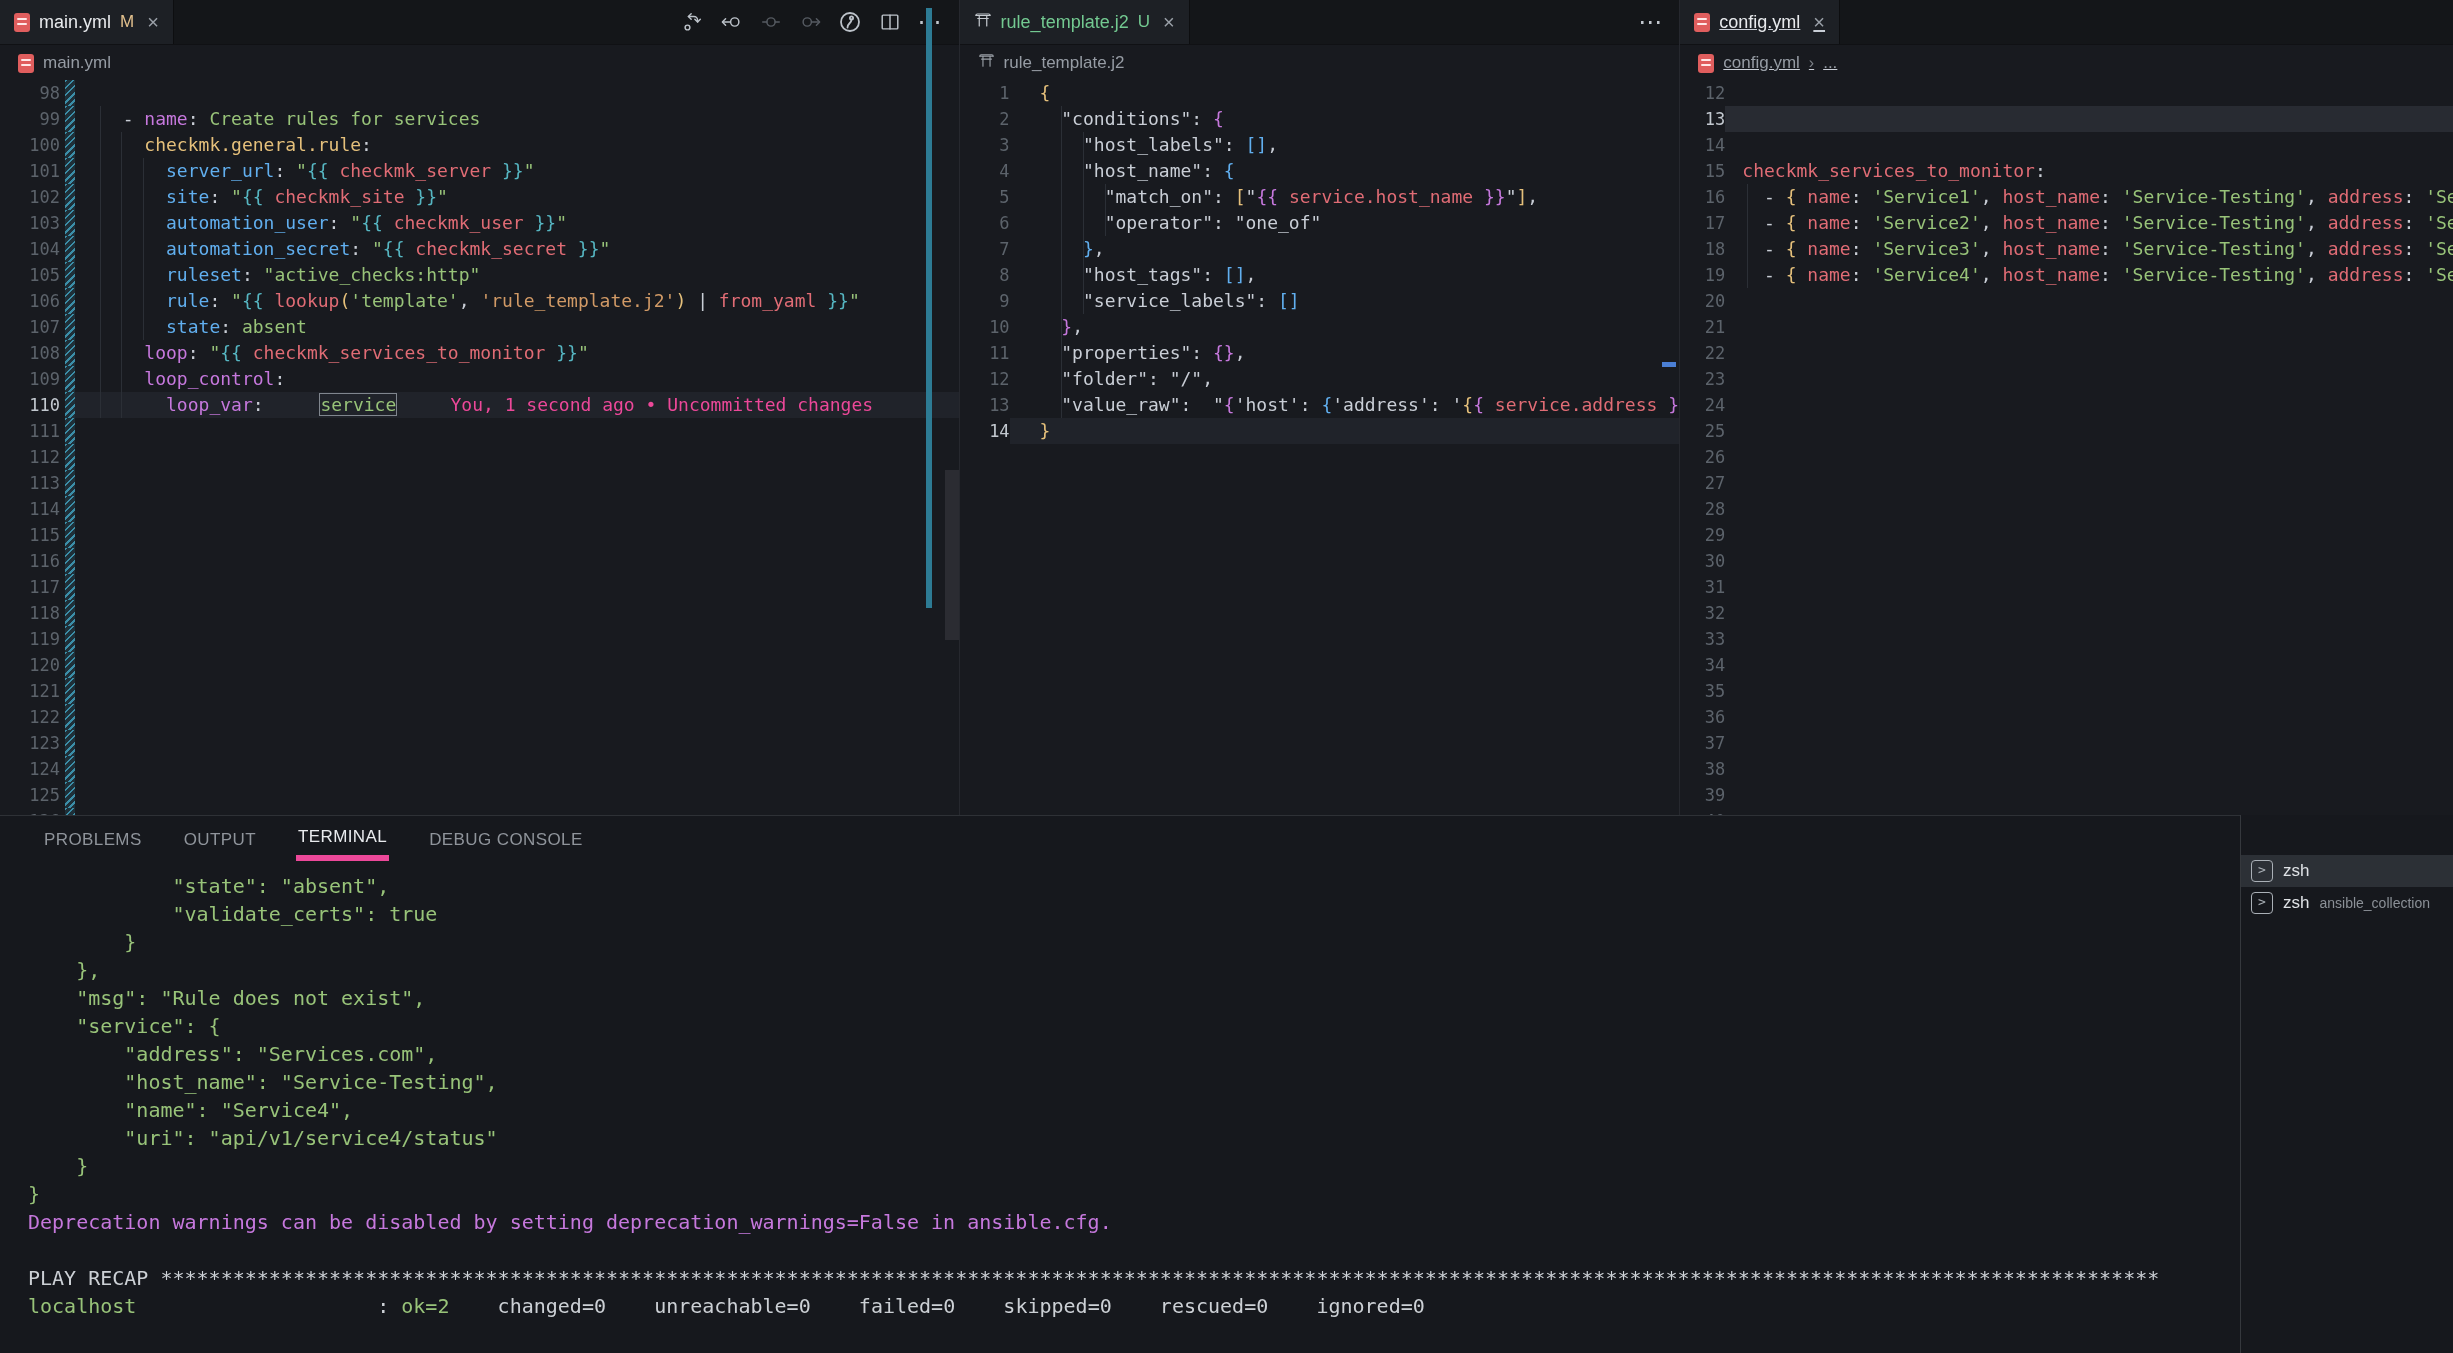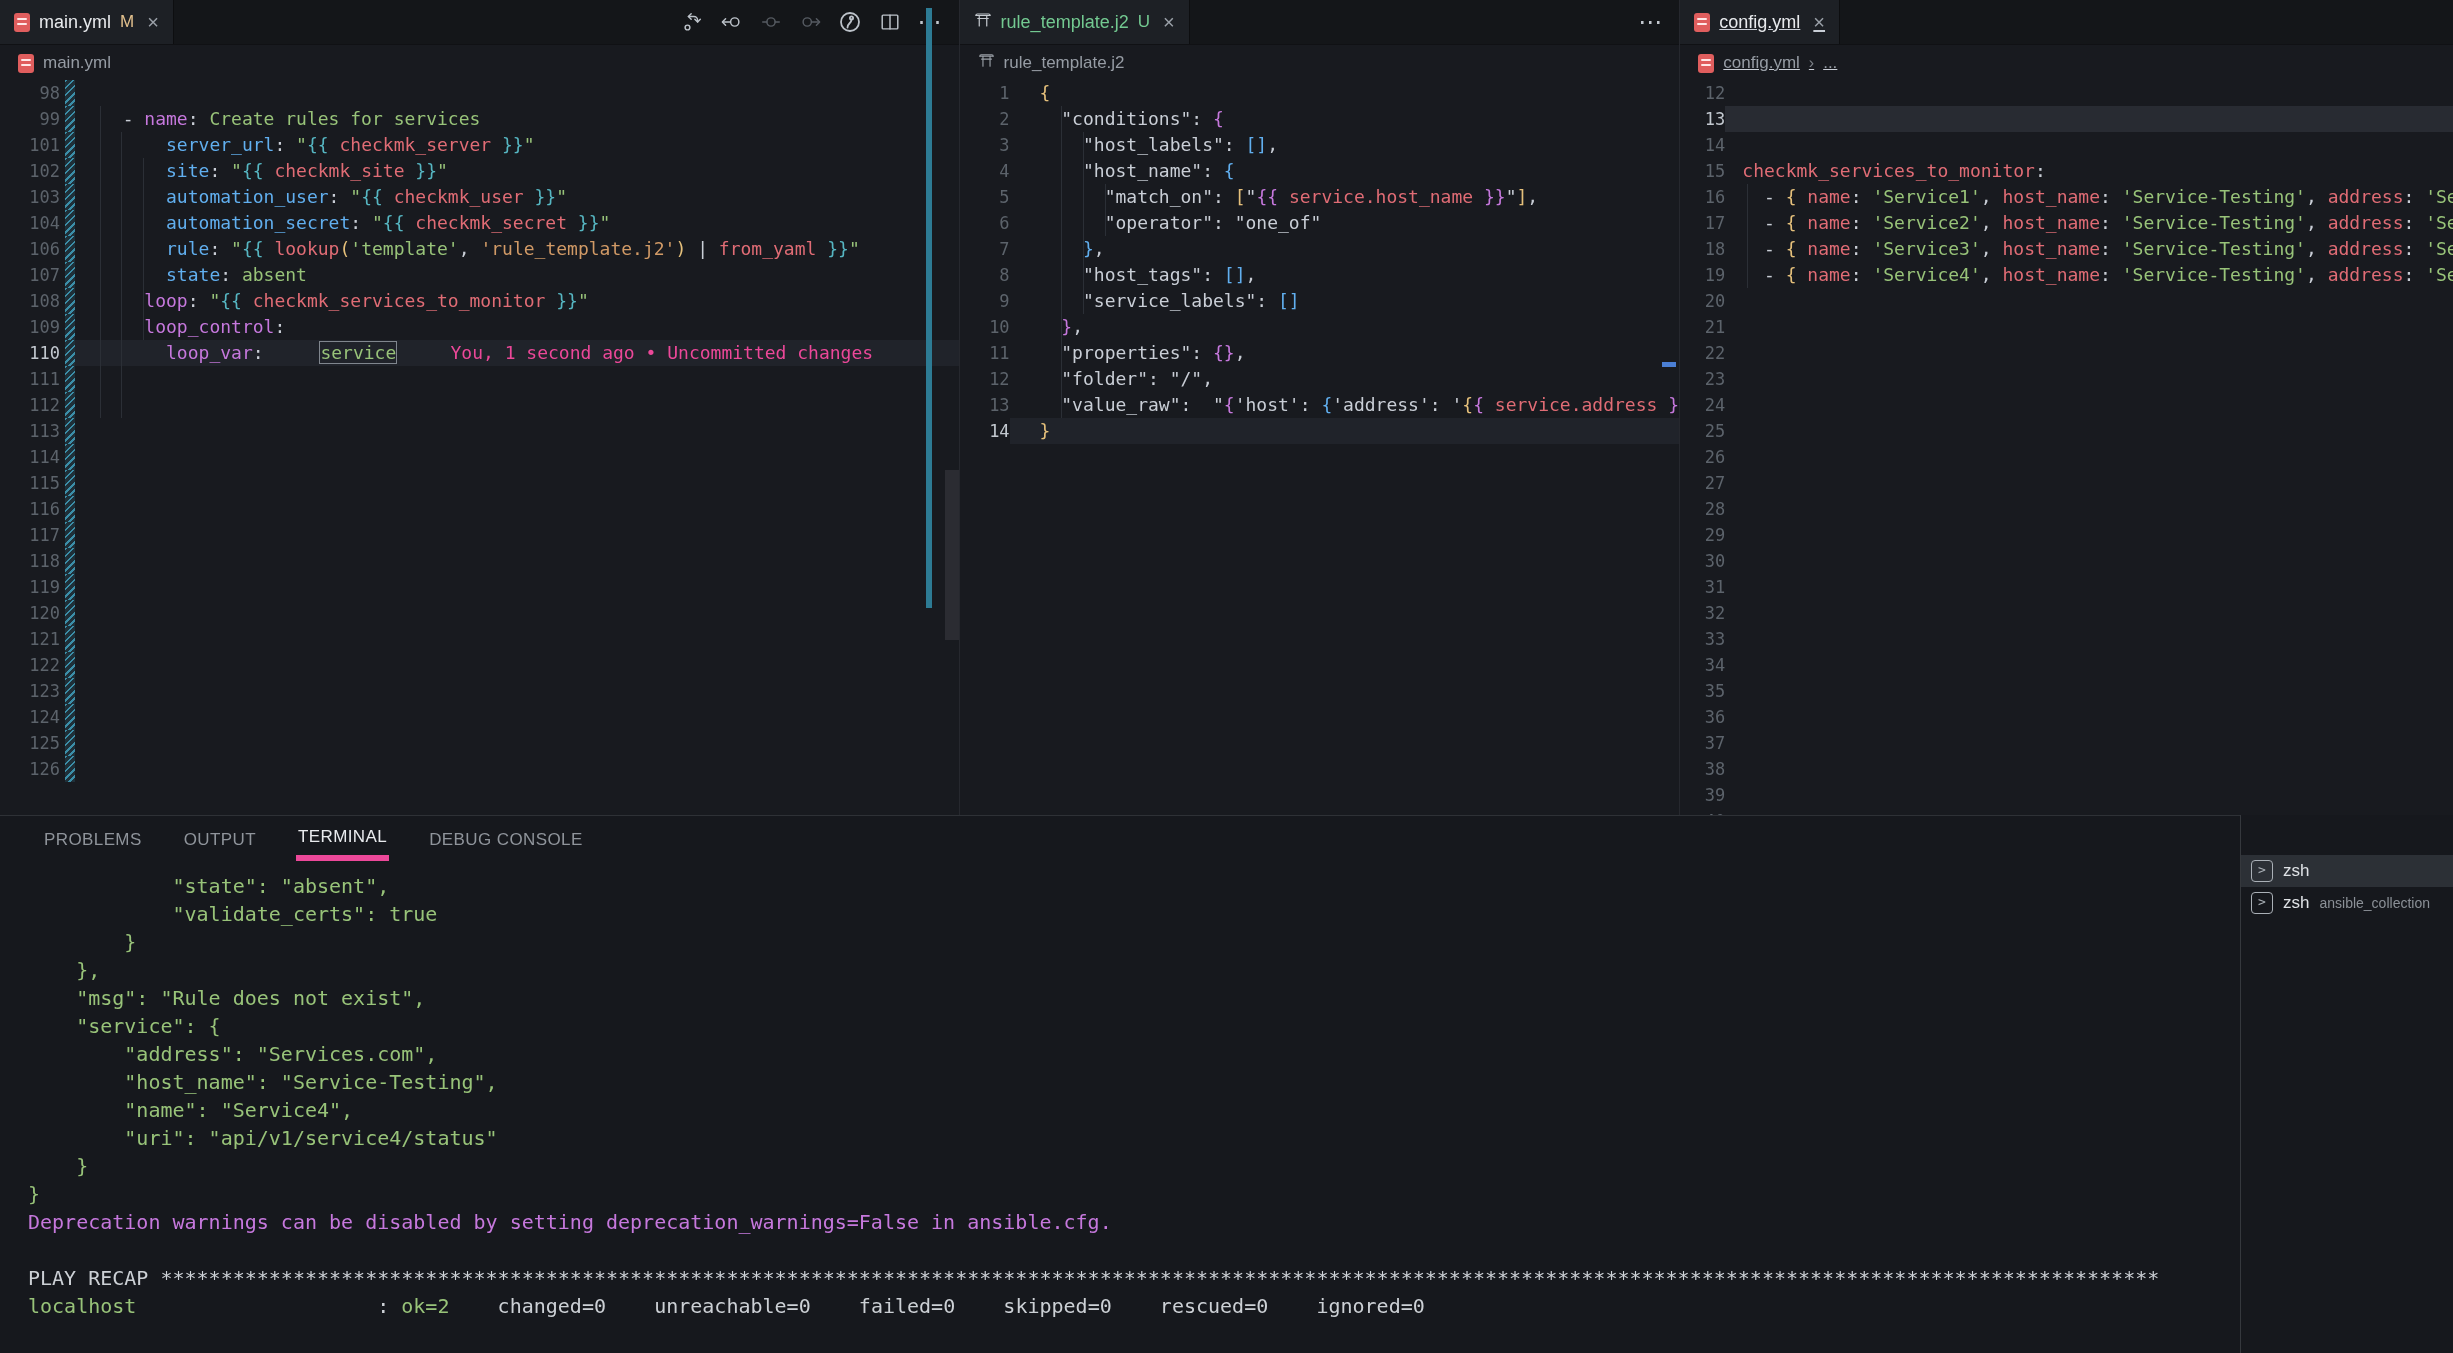--- a/index.html
+++ b/index.html
@@ -138,24 +138,26 @@
         <span class="yicon"></span>
         <span>main.yml</span>
       </div>
       <div class="codewrap">
         <div class="guide" style="left:100px;top:26px;height:312px"></div>
         <div class="guide" style="left:121px;top:52px;height:286px"></div>
         <div class="guide" style="left:143px;top:78px;height:182px"></div>
         <div class="code">
             <div class="cl"><span class="ln">98</span><span class="hs"></span><span class="lc"></span></div>
             <div class="cl"><span class="ln">99</span><span class="hs"></span><span class="lc"><span class="tk-w">  - </span><span class="tk-m">name</span><span class="tk-w">: </span><span class="tk-g">Create rules for services</span></span></div>
+            <div class="cl"><span class="ln">100</span><span class="hs"></span><span class="lc"><span class="tk-w">    </span><span class="tk-y">checkmk.general.rule</span><span class="tk-w">:</span></span></div>
             <div class="cl"><span class="ln">101</span><span class="hs"></span><span class="lc"><span class="tk-w">      </span><span class="tk-b">server_url</span><span class="tk-w">: </span><span class="tk-g">"</span><span class="tk-c">{{ </span><span class="tk-r">checkmk_server</span><span class="tk-c"> }}</span><span class="tk-g">"</span></span></div>
             <div class="cl"><span class="ln">102</span><span class="hs"></span><span class="lc"><span class="tk-w">      </span><span class="tk-b">site</span><span class="tk-w">: </span><span class="tk-g">"</span><span class="tk-c">{{ </span><span class="tk-r">checkmk_site</span><span class="tk-c"> }}</span><span class="tk-g">"</span></span></div>
             <div class="cl"><span class="ln">103</span><span class="hs"></span><span class="lc"><span class="tk-w">      </span><span class="tk-b">automation_user</span><span class="tk-w">: </span><span class="tk-g">"</span><span class="tk-c">{{ </span><span class="tk-r">checkmk_user</span><span class="tk-c"> }}</span><span class="tk-g">"</span></span></div>
             <div class="cl"><span class="ln">104</span><span class="hs"></span><span class="lc"><span class="tk-w">      </span><span class="tk-b">automation_secret</span><span class="tk-w">: </span><span class="tk-g">"</span><span class="tk-c">{{ </span><span class="tk-r">checkmk_secret</span><span class="tk-c"> }}</span><span class="tk-g">"</span></span></div>
+            <div class="cl"><span class="ln">105</span><span class="hs"></span><span class="lc"><span class="tk-w">      </span><span class="tk-b">ruleset</span><span class="tk-w">: </span><span class="tk-g">"active_checks:http"</span></span></div>
             <div class="cl"><span class="ln">106</span><span class="hs"></span><span class="lc"><span class="tk-w">      </span><span class="tk-b">rule</span><span class="tk-w">: </span><span class="tk-g">"</span><span class="tk-c">{{ </span><span class="tk-r">lookup</span><span class="tk-y">(</span><span class="tk-g">'template'</span><span class="tk-w">, </span><span class="tk-o">'rule_template.j2'</span><span class="tk-y">)</span><span class="tk-w"> | </span><span class="tk-r">from_yaml</span><span class="tk-c"> }}</span><span class="tk-g">"</span></span></div>
             <div class="cl"><span class="ln">107</span><span class="hs"></span><span class="lc"><span class="tk-w">      </span><span class="tk-b">state</span><span class="tk-w">: </span><span class="tk-g">absent</span></span></div>
             <div class="cl"><span class="ln">108</span><span class="hs"></span><span class="lc"><span class="tk-w">    </span><span class="tk-m">loop</span><span class="tk-w">: </span><span class="tk-g">"</span><span class="tk-c">{{ </span><span class="tk-r">checkmk_services_to_monitor</span><span class="tk-c"> }}</span><span class="tk-g">"</span></span></div>
             <div class="cl"><span class="ln">109</span><span class="hs"></span><span class="lc"><span class="tk-w">    </span><span class="tk-m">loop_control</span><span class="tk-w">:</span></span></div>
             <div class="cl cur"><span class="ln">110</span><span class="hs"></span><span class="lc"><span class="tk-w">      </span><span class="tk-m">loop_var</span><span class="tk-w">: </span><span class="tk-g tk-box">service</span><span class="tk-w">     </span><span class="tk-bl">You, 1 second ago • Uncommitted changes</span></span></div>
             <div class="cl"><span class="ln">111</span><span class="hs"></span><span class="lc"></span></div>
             <div class="cl"><span class="ln">112</span><span class="hs"></span><span class="lc"></span></div>
             <div class="cl"><span class="ln">113</span><span class="hs"></span><span class="lc"></span></div>
             <div class="cl"><span class="ln">114</span><span class="hs"></span><span class="lc"></span></div>
             <div class="cl"><span class="ln">115</span><span class="hs"></span><span class="lc"></span></div>

